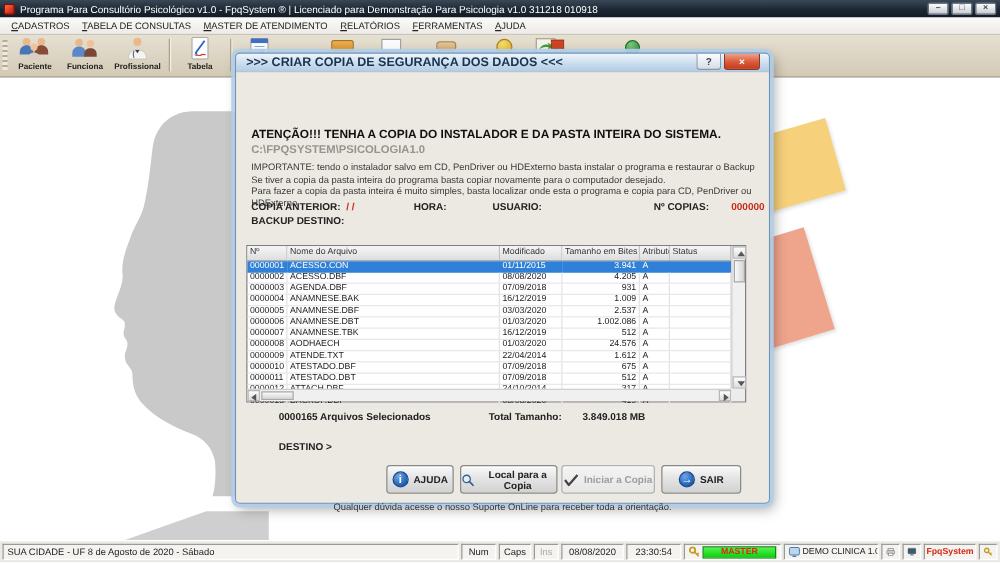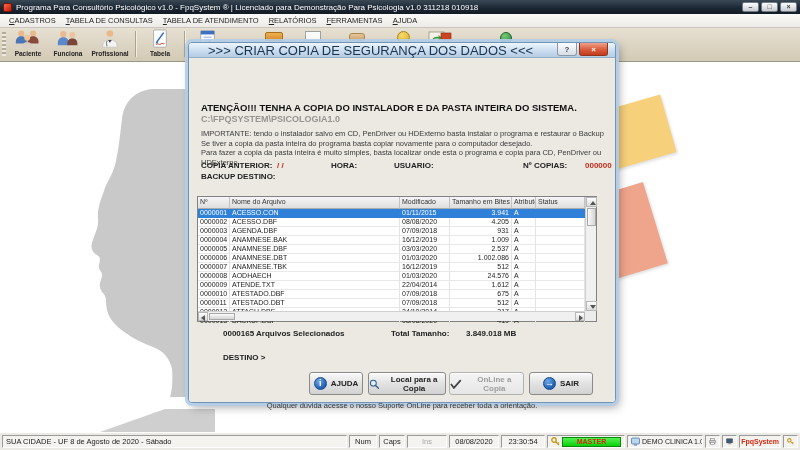--- a/index.html
+++ b/index.html
@@ -61,21 +61,21 @@
   .mini-icon { display:inline-block; margin-right:2px; flex:none; }
 
   
   .dialog { position:absolute; left:188px; top:42px; width:428px; height:361px; z-index:10;
     border:1px solid #6f94b8; border-radius:4px;
     box-shadow:0 0 0 3px rgba(178,206,233,.9), 3px 4px 10px rgba(0,0,0,.35);
     background:#ece9e3; }
   .dlg-titlebar { position:absolute; left:0; top:0; right:0; height:15px;
     background:linear-gradient(#eef5fc,#c8dbee 60%,#b5cce4); border-bottom:1px solid #93afc9;
     border-radius:3px 3px 0 0; display:flex; align-items:center; }
-  .dlg-title { font-size:13px; font-weight:normal; color:#173ck; color:#17344f; padding-left:19px; }
+  .dlg-title { font-size:10px; font-weight:bold; color:#173ck; color:#17344f; padding-left:8px; }
   .cap-btn { position:absolute; top:0; height:13px; border:1px solid #8a99a8; border-top:none;
     border-radius:0 0 3px 3px; display:flex; align-items:center; justify-content:center;
     font-size:8px; font-weight:bold; }
   .cap-help { right:38px; width:20px; background:linear-gradient(#fcfdfe,#d7dee6); color:#445; }
   .cap-close { right:7px; width:29px; background:linear-gradient(#f0a18c,#d95b3a 55%,#c23c1d);
     color:#fff; border-color:#93341c; }
   .dlg-body { position:absolute; left:0; top:15px; right:0; bottom:0; border-radius:0 0 3px 3px;
     background:#ece9e3; }
 
   .dlg-heading { position:absolute; left:12px; top:18px; font-size:19px; font-weight:bold;
@@ -144,21 +144,21 @@
     <span class="win-controls">
       <span class="win-btn">–</span>
       <span class="win-btn">□</span>
       <span class="win-btn">×</span>
     </span>
   </div>
 
   <div class="menubar">
     <span class="menu-item">CADASTROS</span>
     <span class="menu-item">TABELA DE CONSULTAS</span>
-    <span class="menu-item">TABELA DE ATENDIMENTO</span>
+    <span class="menu-item">MASTER DE ATENDIMENTO</span>
     <span class="menu-item">RELATÓRIOS</span>
     <span class="menu-item">FERRAMENTAS</span>
     <span class="menu-item">AJUDA</span>
   </div>
 
   <div class="toolbar">
     <span class="grip"></span>
 
     <span class="tb-btn" style="left:8px">
       <svg viewBox="0 0 30 22">
@@ -436,36 +436,36 @@
         <svg width="12" height="12" viewBox="0 0 12 12">
           <circle cx="5" cy="5" r="3.4" fill="#dff0fa" stroke="#38618f" stroke-width="1.2"></circle>
           <path d="M7.6 7.6L11 11" stroke="#38618f" stroke-width="1.6" stroke-linecap="round"></path>
         </svg>
         <span>Local para a Copia</span>
       </button>
       <button class="dlg-btn disabled" style="left:260px; width:75px">
         <svg width="12" height="10" viewBox="0 0 12 10">
           <path d="M1 5l3 4 7-8" fill="none" stroke="#444" stroke-width="1.8"></path>
         </svg>
-        <span>OnLine a Copia</span>
+        <span>Iniciar a Copia</span>
       </button>
       <button class="dlg-btn" style="left:340px; width:64px">
         <span class="round-ic">→</span>
         <span>SAIR</span>
       </button>
 
       <div class="dlg-footer">Qualquer dúvida acesse o nosso Suporte OnLine para receber toda a orientação.</div>
     </div>
   </div>
 
   <div class="statusbar">
     <span class="seg seg-location">SUA CIDADE - UF  8 de Agosto de 2020 - Sábado</span>
     <span class="seg seg-center" style="width:28px">Num</span>
     <span class="seg seg-center" style="width:26px">Caps</span>
-    <span class="seg seg-center seg-dim" style="width:40px">Ins</span>
+    <span class="seg seg-center seg-dim" style="width:20px">Ins</span>
     <span class="seg seg-center" style="width:50px">08/08/2020</span>
     <span class="seg seg-center" style="width:44px">23:30:54</span>
     <span class="seg" style="width:78px">
       <svg class="mini-icon" width="9" height="9" viewBox="0 0 9 9">
         <circle cx="3" cy="3" r="2.2" fill="none" stroke="#c79a1c" stroke-width="1.4"></circle>
         <path d="M4.5 4.5L8 8M6.5 6.5L8 5.5" stroke="#c79a1c" stroke-width="1.3"></path>
       </svg>
       <span class="master-box">MASTER</span>
     </span>
     <span class="seg" style="width:76px">

